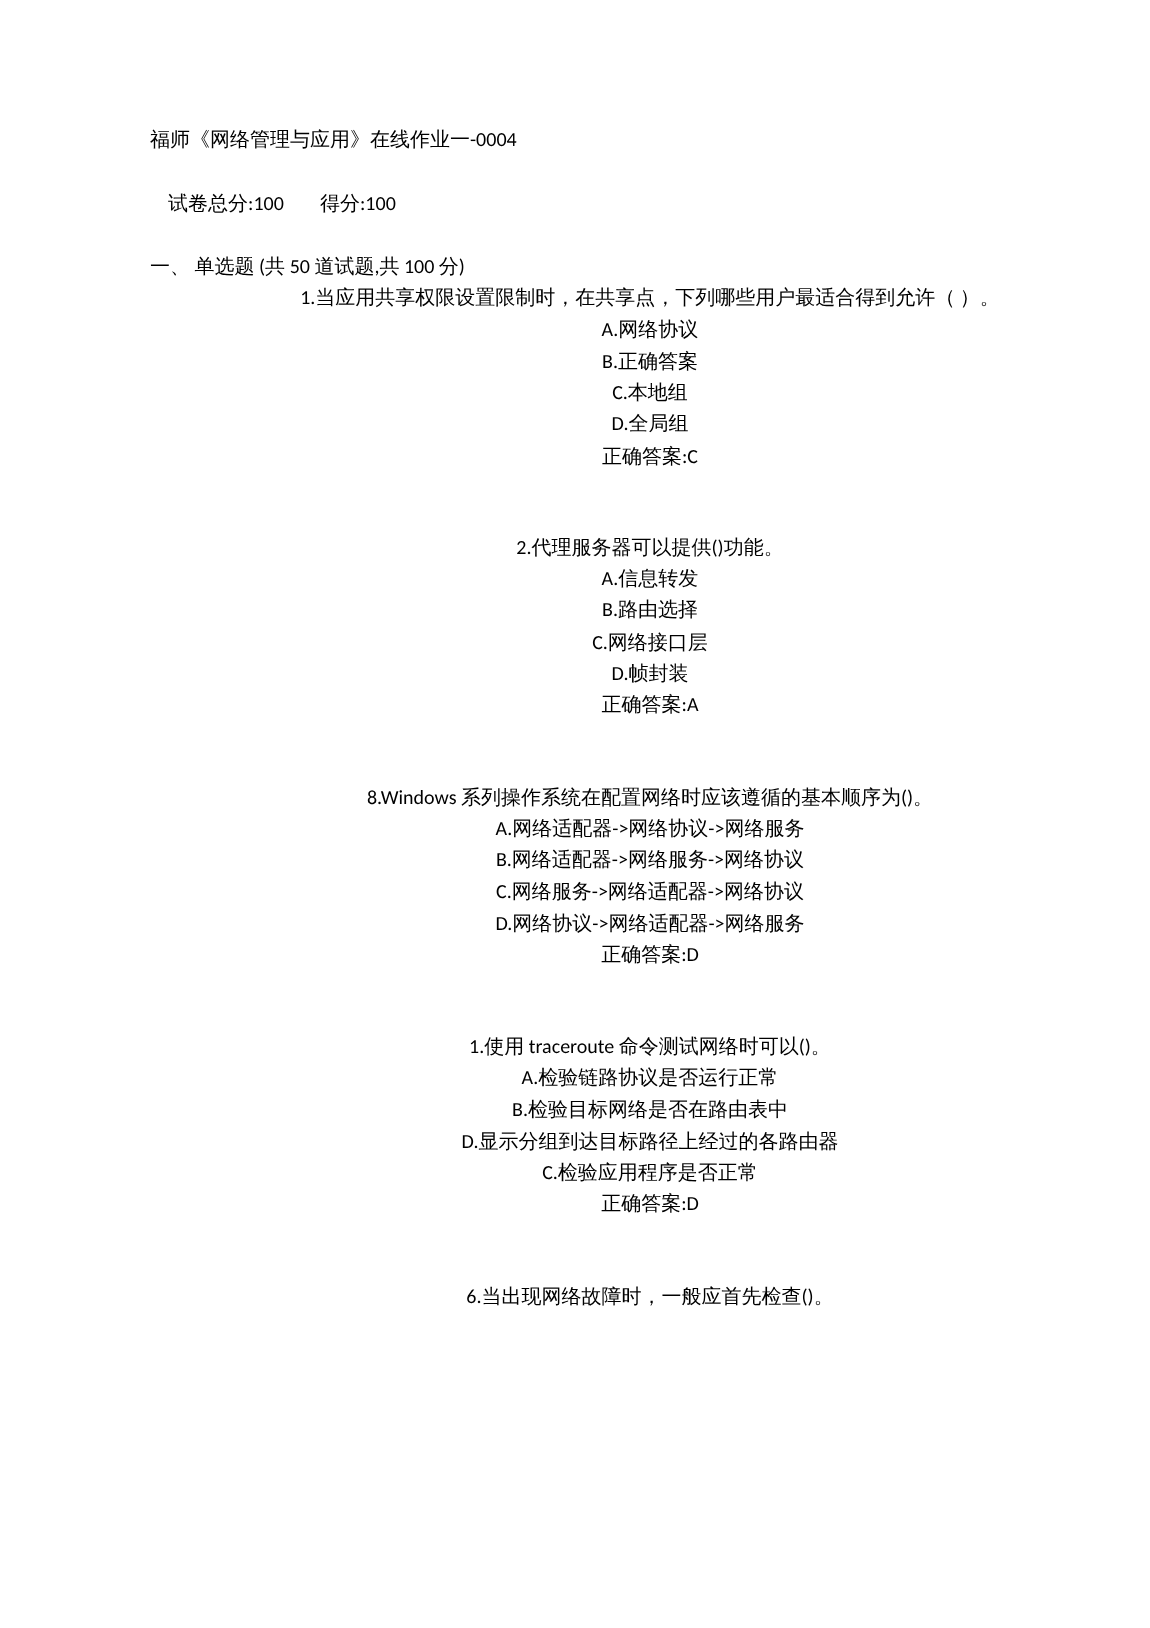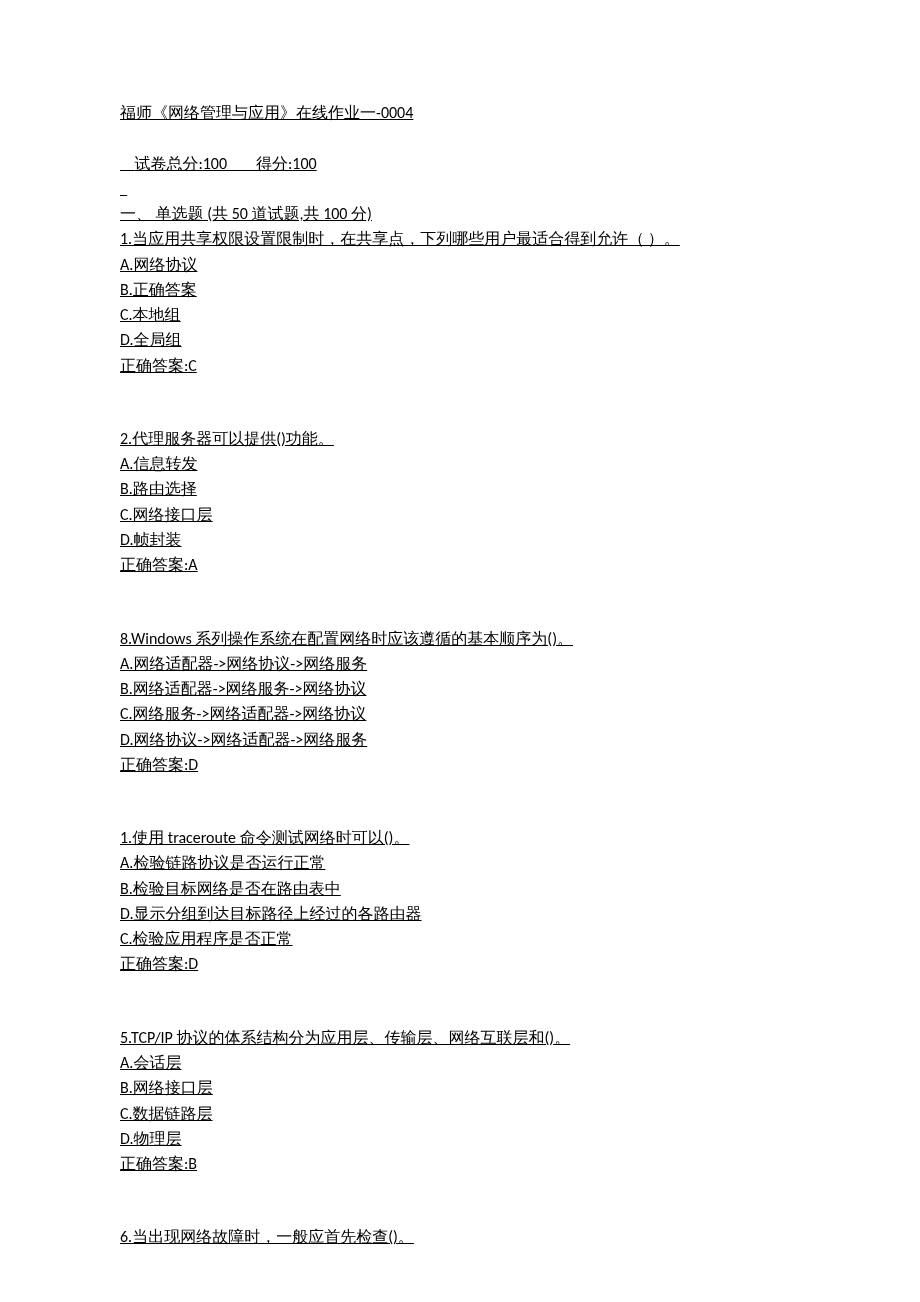--- a/index.html
+++ b/index.html
@@ -12,24 +12,24 @@
     min-height: 1302px;
     font-family: "SimSun", "宋体", "Calibri", serif;
     font-size: 16px;
     line-height: 1.58;
     color: #000000;
     box-sizing: border-box;
     padding: 100px 0 0 120px;
   }
   .line {
     white-space: pre-wrap;
-    text-decoration: underline;
   }
   .qblock {
     margin-bottom: 48px;
+    text-align: center;
   }
   .qblock:last-child {
     margin-bottom: 0;
   }
   .opt {
     display: block;
   }
 </style>
 </head>
 <body>
@@ -69,23 +69,15 @@
     </div>
     <div class="qblock">
       <div class="line">1.使用 traceroute 命令测试网络时可以()。</div>
       <span class="opt line">A.检验链路协议是否运行正常</span>
       <span class="opt line">B.检验目标网络是否在路由表中</span>
       <span class="opt line">D.显示分组到达目标路径上经过的各路由器</span>
       <span class="opt line">C.检验应用程序是否正常</span>
       <div class="line">正确答案:D</div>
     </div>
     <div class="qblock">
-      <div class="line">5.TCP/IP 协议的体系结构分为应用层、传输层、网络互联层和()。</div>
-      <span class="opt line">A.会话层</span>
-      <span class="opt line">B.网络接口层</span>
-      <span class="opt line">C.数据链路层</span>
-      <span class="opt line">D.物理层</span>
-      <div class="line">正确答案:B</div>
-    </div>
-    <div class="qblock">
       <div class="line">6.当出现网络故障时，一般应首先检查()。</div>
     </div>
   </div>
 
 </body></html>

